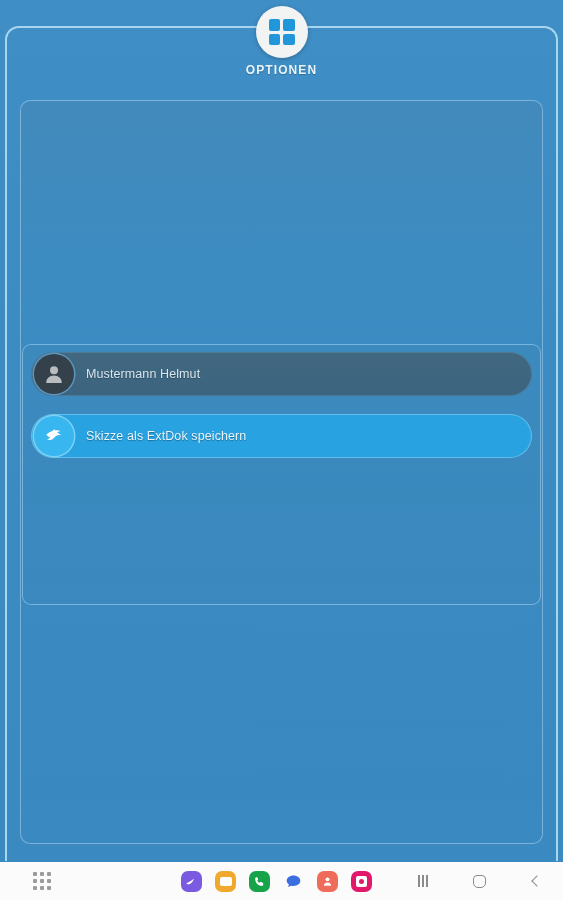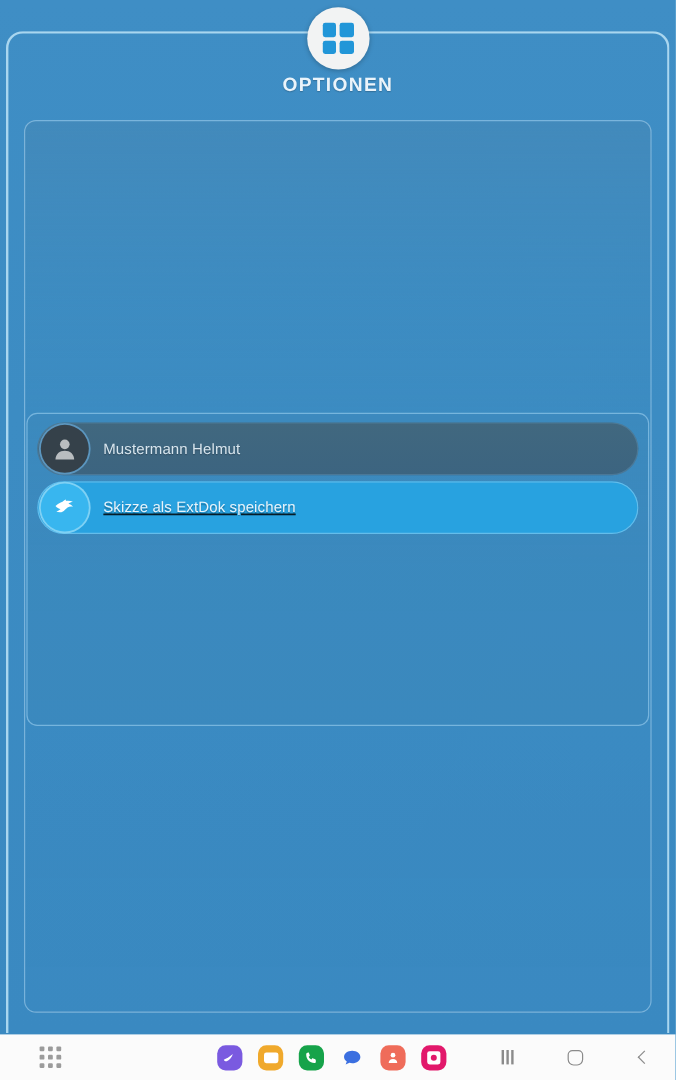--- a/index.html
+++ b/index.html
@@ -73,21 +73,21 @@
     display: block;
     background: #2196d8;
     border-radius: 2px;
   }
 
   #header-title {
     position: absolute;
     left: 0; right: 0;
     top: 63px;
     text-align: center;
-    font-size: 16px;
+    font-size: 12px;
     letter-spacing: 1.1px;
     font-weight: bold;
     color: #eaf4fb;
     text-shadow: 0 1px 1px rgba(0,0,0,0.22);
     z-index: 6;
   }
 
   
   #inner-card {
     position: absolute;
@@ -110,37 +110,36 @@
     border-radius: 9px;
     border: 1px solid rgba(150, 205, 238, 0.65);
     background: rgba(61, 135, 182, 0.35);
     padding: 7px 8px;
     z-index: 4;
   }
 
   .menu-row {
     position: relative;
     height: 44px;
-    margin-bottom: 5px;
+    margin-bottom: 18px;
     border-radius: 22px;
     background: #3f6a8c;
     display: flex;
     align-items: center;
     cursor: pointer;
     box-shadow: inset 0 0 0 1px rgba(120,180,220,0.25);
   }
   .menu-row:last-child { margin-bottom: 0; }
 
   .menu-row.dark {
     background: linear-gradient(180deg, #41687f 0%, #3c6480 100%);
   }
   .menu-row.selected {
     background: #28a2e0;
     box-shadow: inset 0 0 0 1px rgba(160,215,245,0.5);
-    text-decoration: underline;
   }
 
   .row-icon {
     position: absolute;
     left: 3px;
     top: 50%;
     transform: translateY(-50%);
     width: 40px;
     height: 40px;
     border-radius: 50%;

